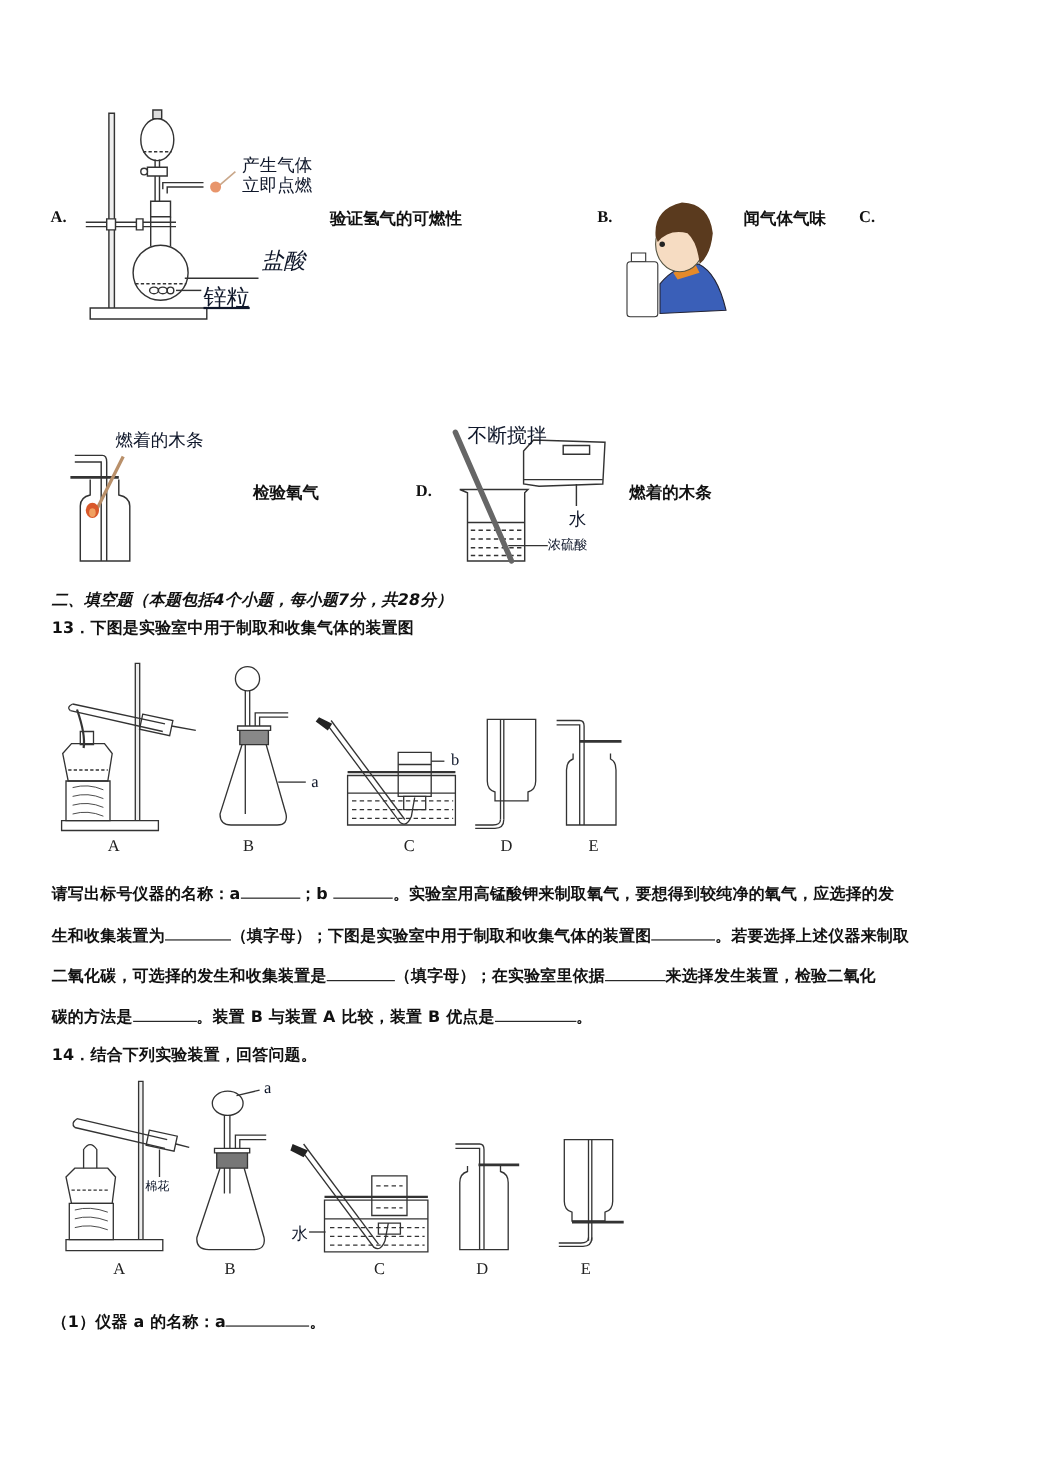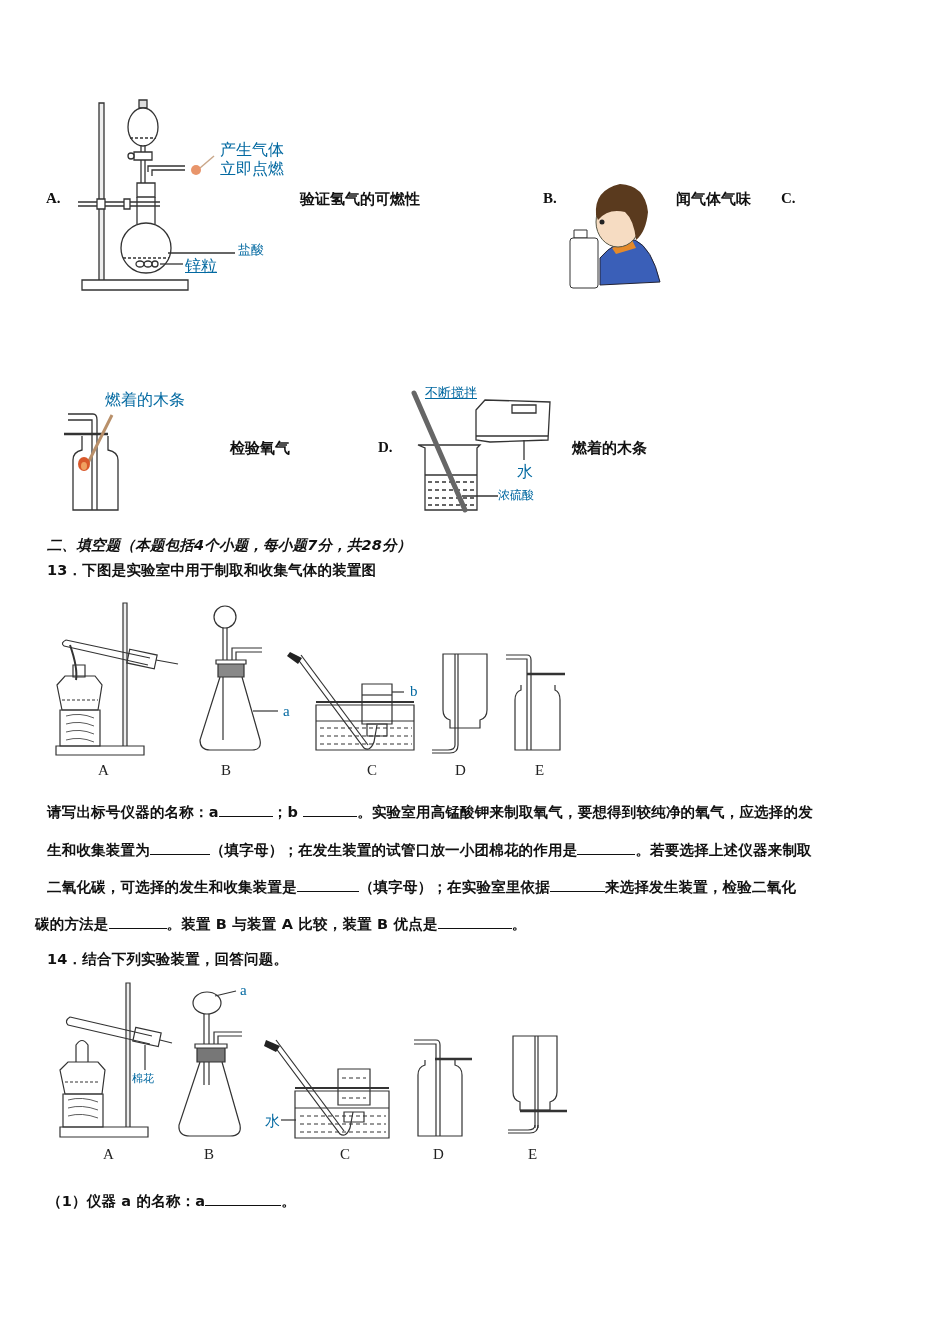--- a/index.html
+++ b/index.html
@@ -1,21 +1,21 @@
 <!DOCTYPE html>
 <html><head>
 <meta charset="utf-8">
 <style>
   html, body { margin:0; padding:0; background:#ffffff; }
   body { width:950px; height:1344px; position:relative; overflow:hidden;
          font-family: "DejaVu Serif", "Liberation Serif", serif; color:#111; }
   .abs { position:absolute; }
   .opt-letter { font-family:"Liberation Serif", serif; font-weight:bold; font-size:15px; }
   .cap { font-family:"DejaVu Sans", sans-serif; font-size:15px; font-weight:bold; }
-  .lbl { font-family:"DejaVu Sans", sans-serif; font-size:15px; font-weight:normal; color:#0369a1; }
+  .lbl { font-family:"DejaVu Sans", sans-serif; font-size:15px; font-weight:normal; color:#0f172a; }
   .fig-letter { font-family:"Liberation Serif", serif; font-size:15px; color:#222; }
   .text-line { font-family:"DejaVu Sans", sans-serif; font-size:14.5px; font-weight:bold; letter-spacing:0.2px; white-space:nowrap; }
   .blank { display:inline-block; border-bottom:1.5px solid #111; height:14px; vertical-align:baseline; }
   svg { position:absolute; overflow:visible; }
   svg * { vector-effect: non-scaling-stroke; }
 </style>
 </head>
 <body>
 
 <div class="abs opt-letter" style="left:46px;top:190px;">A.</div>
@@ -57,22 +57,22 @@
       <line x1="160" y1="264" x2="183" y2="264"></line>
     </g>
 
     <line x1="200" y1="168" x2="214" y2="156" stroke="#c9a78a" stroke-width="1.5"></line>
     <circle cx="196" cy="170" r="5" fill="#e8956b"></circle>
   </svg>
   <div class="abs lbl" style="left:220px;top:140px;line-height:19px;font-size:16px;">
     <div>产生气体</div>
     <div>立即点燃</div>
   </div>
-  <div class="abs lbl" style="left:238px;top:241px;font-size:13px;">盐酸</div>
-  <div class="abs lbl" style="left:185px;top:256px;font-size:16px;text-decoration:underline;">锌粒</div>
+  <div class="abs lbl" style="left:238px;top:224px;font-size:20px;font-style:italic;">盐酸</div>
+  <div class="abs lbl" style="left:185px;top:256px;font-size:21px;text-decoration:underline;">锌粒</div>
 </div>
 <div class="abs cap" style="left:300px;top:190px;">验证氢气的可燃性</div>
 
 <div class="abs opt-letter" style="left:543px;top:190px;">B.</div>
 <svg style="left:0;top:0;" width="950" height="320">
 
   <path d="M600 258 Q615 240 635 240 Q652 248 660 282 L600 285 Z" fill="#3a5fb8" stroke="#223" stroke-width="1"></path>
   <path d="M612 248 L632 240 L636 248 L616 254 Z" fill="#e58a2a"></path>
 
   <ellipse cx="618" cy="222" rx="22" ry="25" fill="#f6dcc2" stroke="#554" stroke-width="1"></ellipse>
@@ -115,21 +115,21 @@
 
     <path d="M476 410 L485 400 L550 402 L548 440 L490 442 L476 440 Z"></path>
     <rect x="512" y="405" width="24" height="8"></rect>
     <line x1="476" y1="436" x2="548" y2="436"></line>
     <line x1="524" y1="440" x2="524" y2="460"></line>
     <line x1="462" y1="496" x2="498" y2="496"></line>
   </g>
 
   <line x1="414" y1="393" x2="465" y2="510" stroke="#666" stroke-width="5" stroke-linecap="round"></line>
 </svg>
-<div class="abs lbl" style="left:425px;top:384px;font-size:13px;text-decoration:underline;">不断搅拌</div>
+<div class="abs lbl" style="left:425px;top:384px;font-size:18px;">不断搅拌</div>
 <div class="abs lbl" style="left:517px;top:462px;font-size:16px;">水</div>
 <div class="abs lbl" style="left:498px;top:487px;font-size:12px;text-align:right;">浓硫酸</div>
 <div class="abs cap" style="left:572px;top:439px;">燃着的木条</div>
 
 <div class="abs text-line" style="left:47px;top:536px;font-style:italic;">二、填空题（本题包括4个小题，每小题7分，共28分）</div>
 <div class="abs text-line" style="left:47px;top:561px;">13．下图是实验室中用于制取和收集气体的装置图</div>
 
 <div>
 <svg style="left:0;top:0;" width="950" height="790">
   <g stroke="#333" stroke-width="1.2" fill="none">
@@ -192,26 +192,26 @@
 <div class="abs fig-letter" style="left:221px;top:762px;">B</div>
 <div class="abs fig-letter" style="left:367px;top:762px;">C</div>
 <div class="abs fig-letter" style="left:455px;top:762px;">D</div>
 <div class="abs fig-letter" style="left:535px;top:762px;">E</div>
 </div>
 
 <div class="abs text-line" style="left:47px;top:802px;">
   <span>请写出标号仪器的名称：a</span><span class="blank" style="width:54px"></span><span>；b </span><span class="blank" style="width:54px"></span><span>。实验室用高锰酸钾来制取氧气，要想得到较纯净的氧气，应选择的发</span>
 </div>
 <div class="abs text-line" style="left:47px;top:840px;">
-  <span>生和收集装置为</span><span class="blank" style="width:60px"></span><span>（填字母）；在发生装置的试管口放一小团棉花的作用是</span><span class="blank" style="width:58px"></span><span>。若要选择上述仪器来制取</span>
+  <span>生和收集装置为</span><span class="blank" style="width:60px"></span><span>（填字母）；下图是实验室中用于制取和收集气体的装置图</span><span class="blank" style="width:58px"></span><span>。若要选择上述仪器来制取</span>
 </div>
 <div class="abs text-line" style="left:47px;top:877px;text-align:right;">
   <span>二氧化碳，可选择的发生和收集装置是</span><span class="blank" style="width:62px"></span><span>（填字母）；在实验室里依据</span><span class="blank" style="width:55px"></span><span>来选择发生装置，检验二氧化</span>
 </div>
-<div class="abs text-line" style="left:35px;top:914px;">
+<div class="abs text-line" style="left:47px;top:914px;">
   <span>碳的方法是</span><span class="blank" style="width:58px"></span><span>。装置 B 与装置 A 比较，装置 B 优点是</span><span class="blank" style="width:74px"></span><span>。</span>
 </div>
 
 <div class="abs text-line" style="left:47px;top:950px;">14．结合下列实验装置，回答问题。</div>
 
 <div>
 <svg style="left:0;top:0;" width="950" height="1170">
   <g stroke="#333" stroke-width="1.2" fill="none">
 
     <rect x="126" y="983" width="4" height="145" fill="#eee"></rect>

